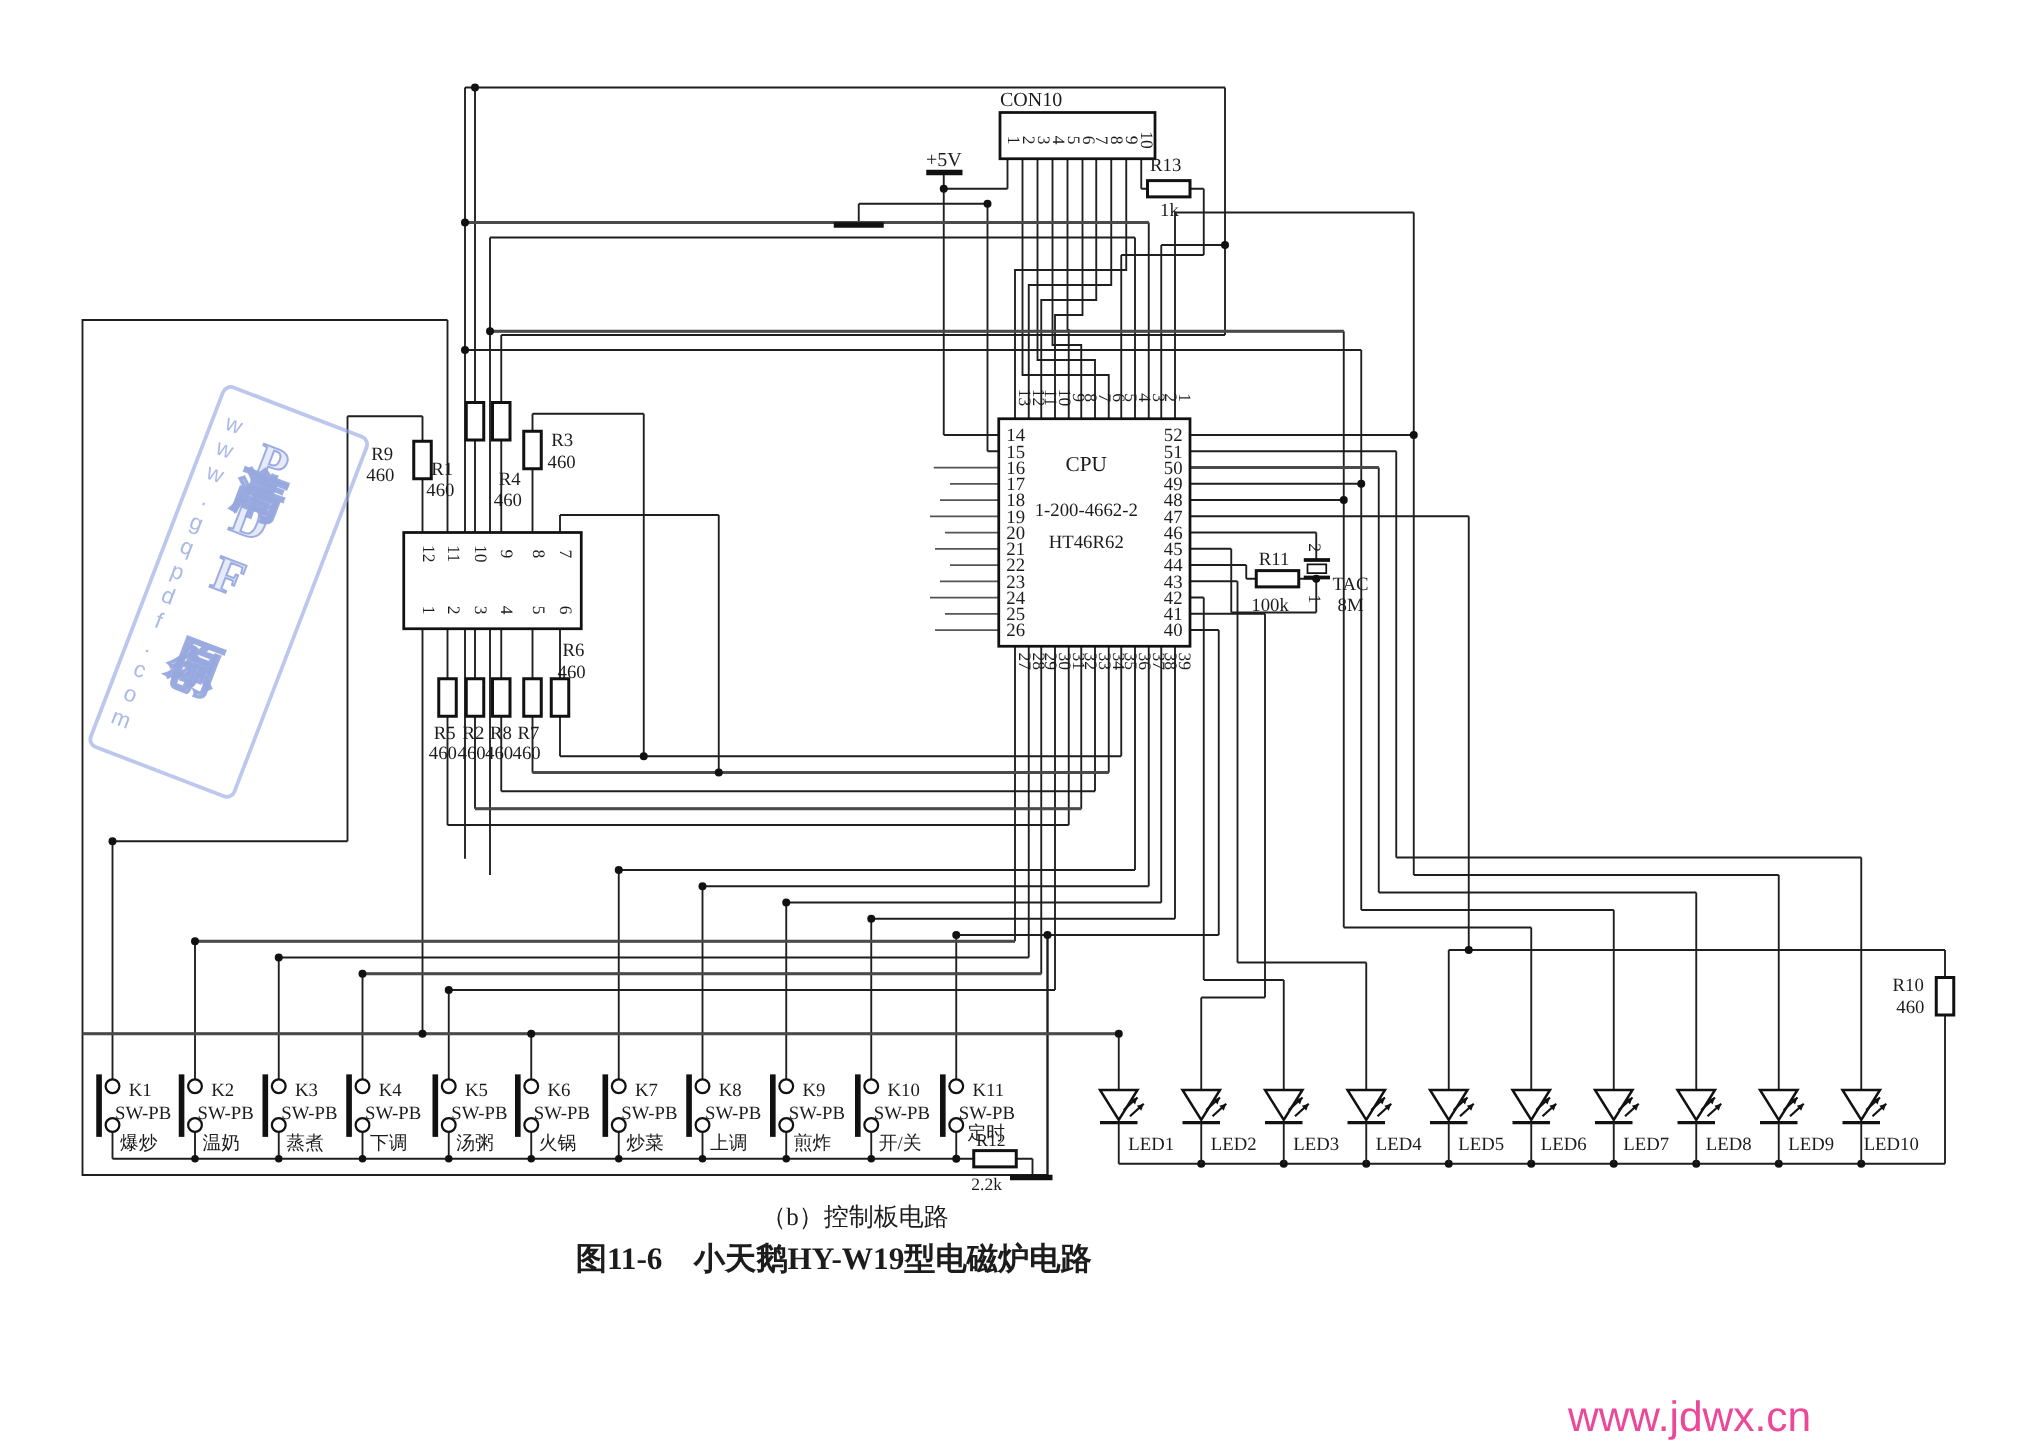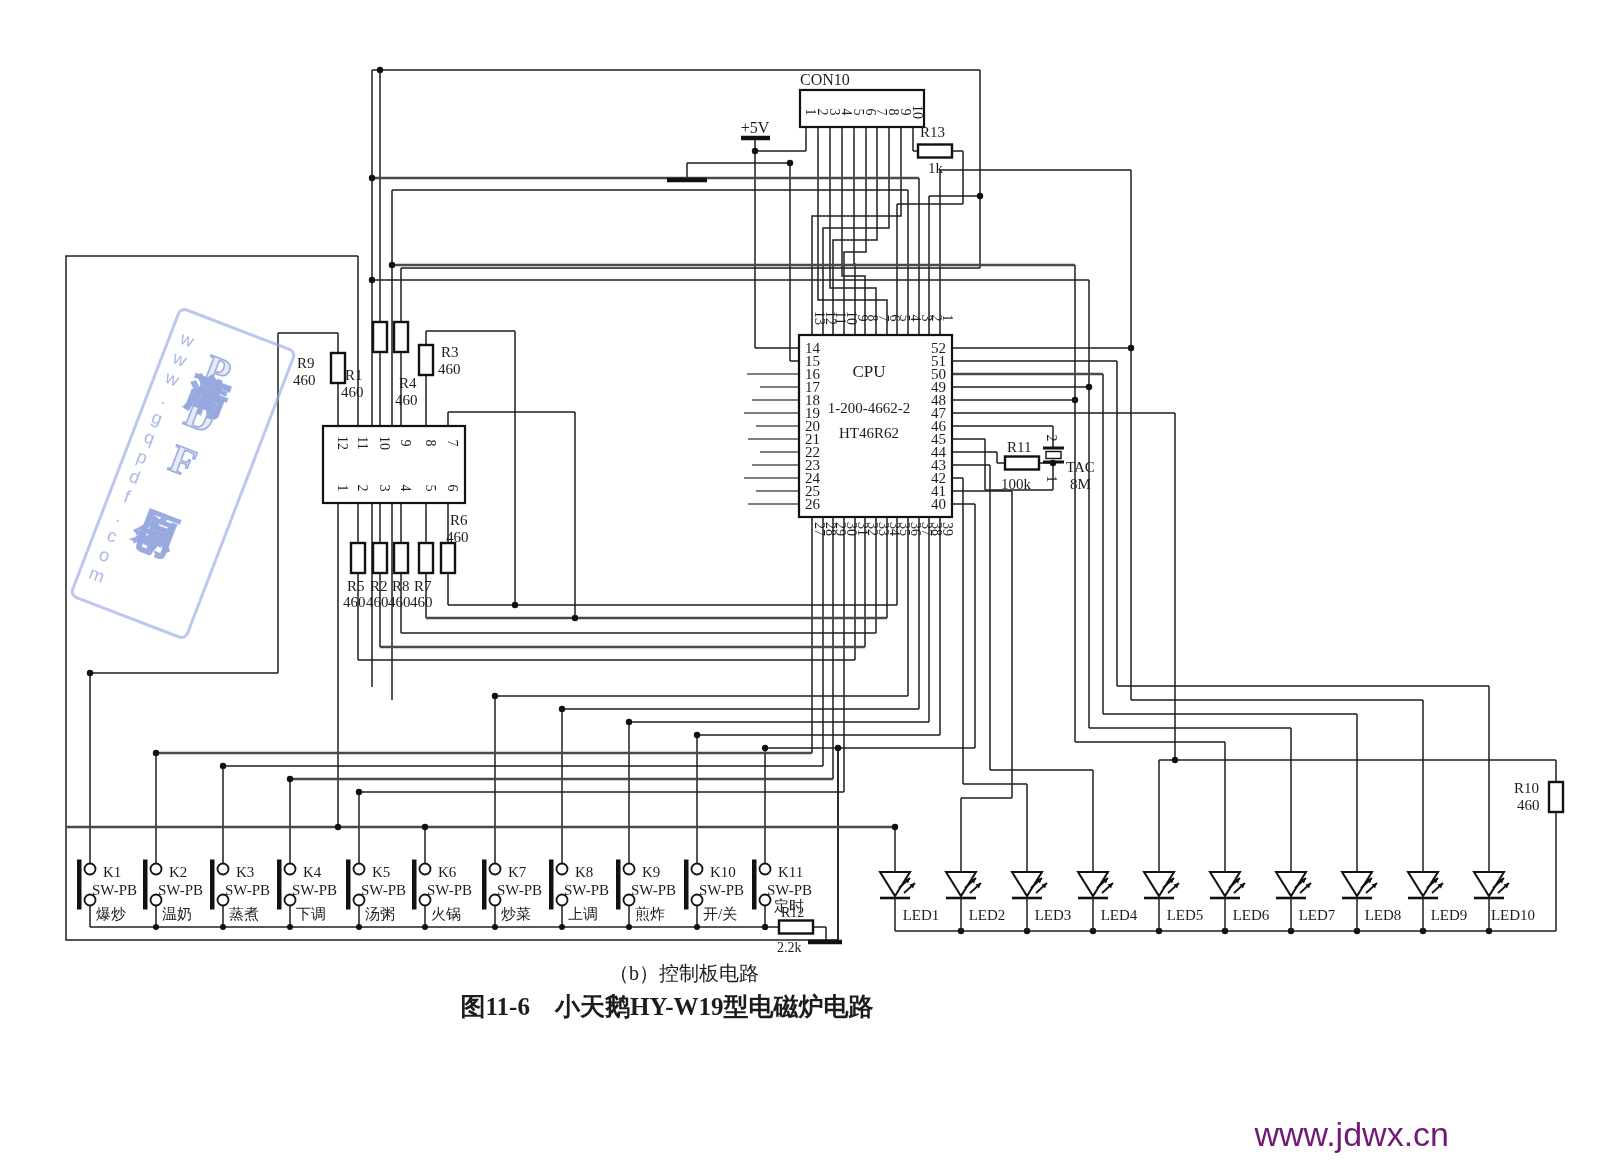--- a/index.html
+++ b/index.html
@@ -9,21 +9,21 @@
   .t15{font-size:15px}.t14{font-size:14px}.t16{font-size:16px}.t17{font-size:17px}
   .cap1{font-size:20px}.cap2{font-size:25px;font-weight:bold}
   #watermark{position:absolute;left:120px;top:318px;width:110px;display:flex;gap:2px;
     transform:rotate(21deg);border:3px solid rgba(150,168,228,.75);border-radius:8px;
     padding:16px 5px;opacity:.85;pointer-events:none;}
   #watermark .wm-small{writing-mode:vertical-lr;text-orientation:upright;font-size:18px;
     color:rgba(146,164,222,.9);letter-spacing:1px;font-family:"Liberation Sans",sans-serif;}
   #watermark .wm-big{writing-mode:vertical-lr;text-orientation:upright;font-size:40px;
     color:rgba(160,176,230,.30);-webkit-text-stroke:1.6px rgba(134,154,218,.95);
     font-weight:bold;letter-spacing:3px;}
-  #sitelink{position:absolute;right:12px;bottom:6px;font-size:34px;color:#701a75;
+  #sitelink{position:absolute;right:12px;bottom:6px;font-size:34px;color:#ec4899;
     font-family:"Liberation Sans","DejaVu Sans",sans-serif;}
 </style>
 </head>
 <body>
 
 <div id="stage">
 <svg width="1624" height="1160" viewBox="0 0 1624 1160">
   <defs>
 
     <g id="rv">

